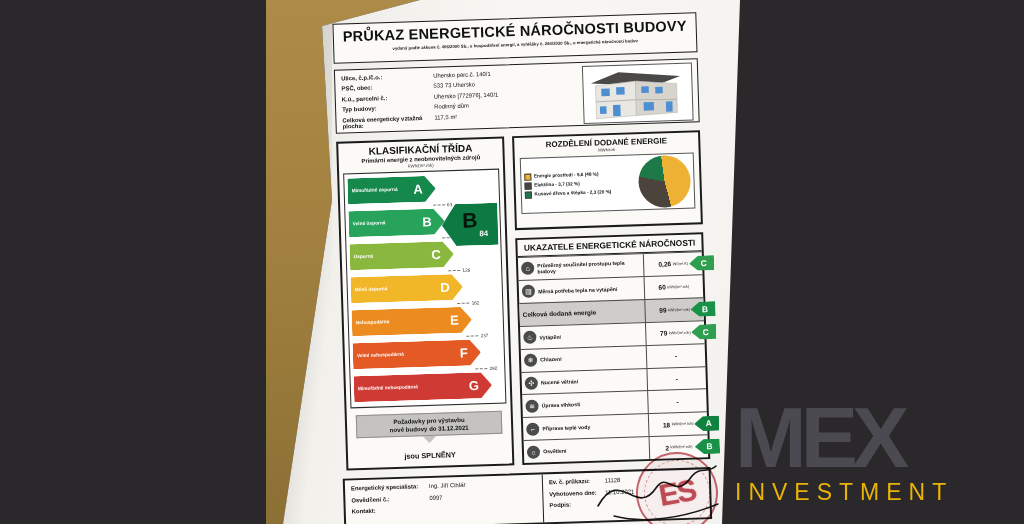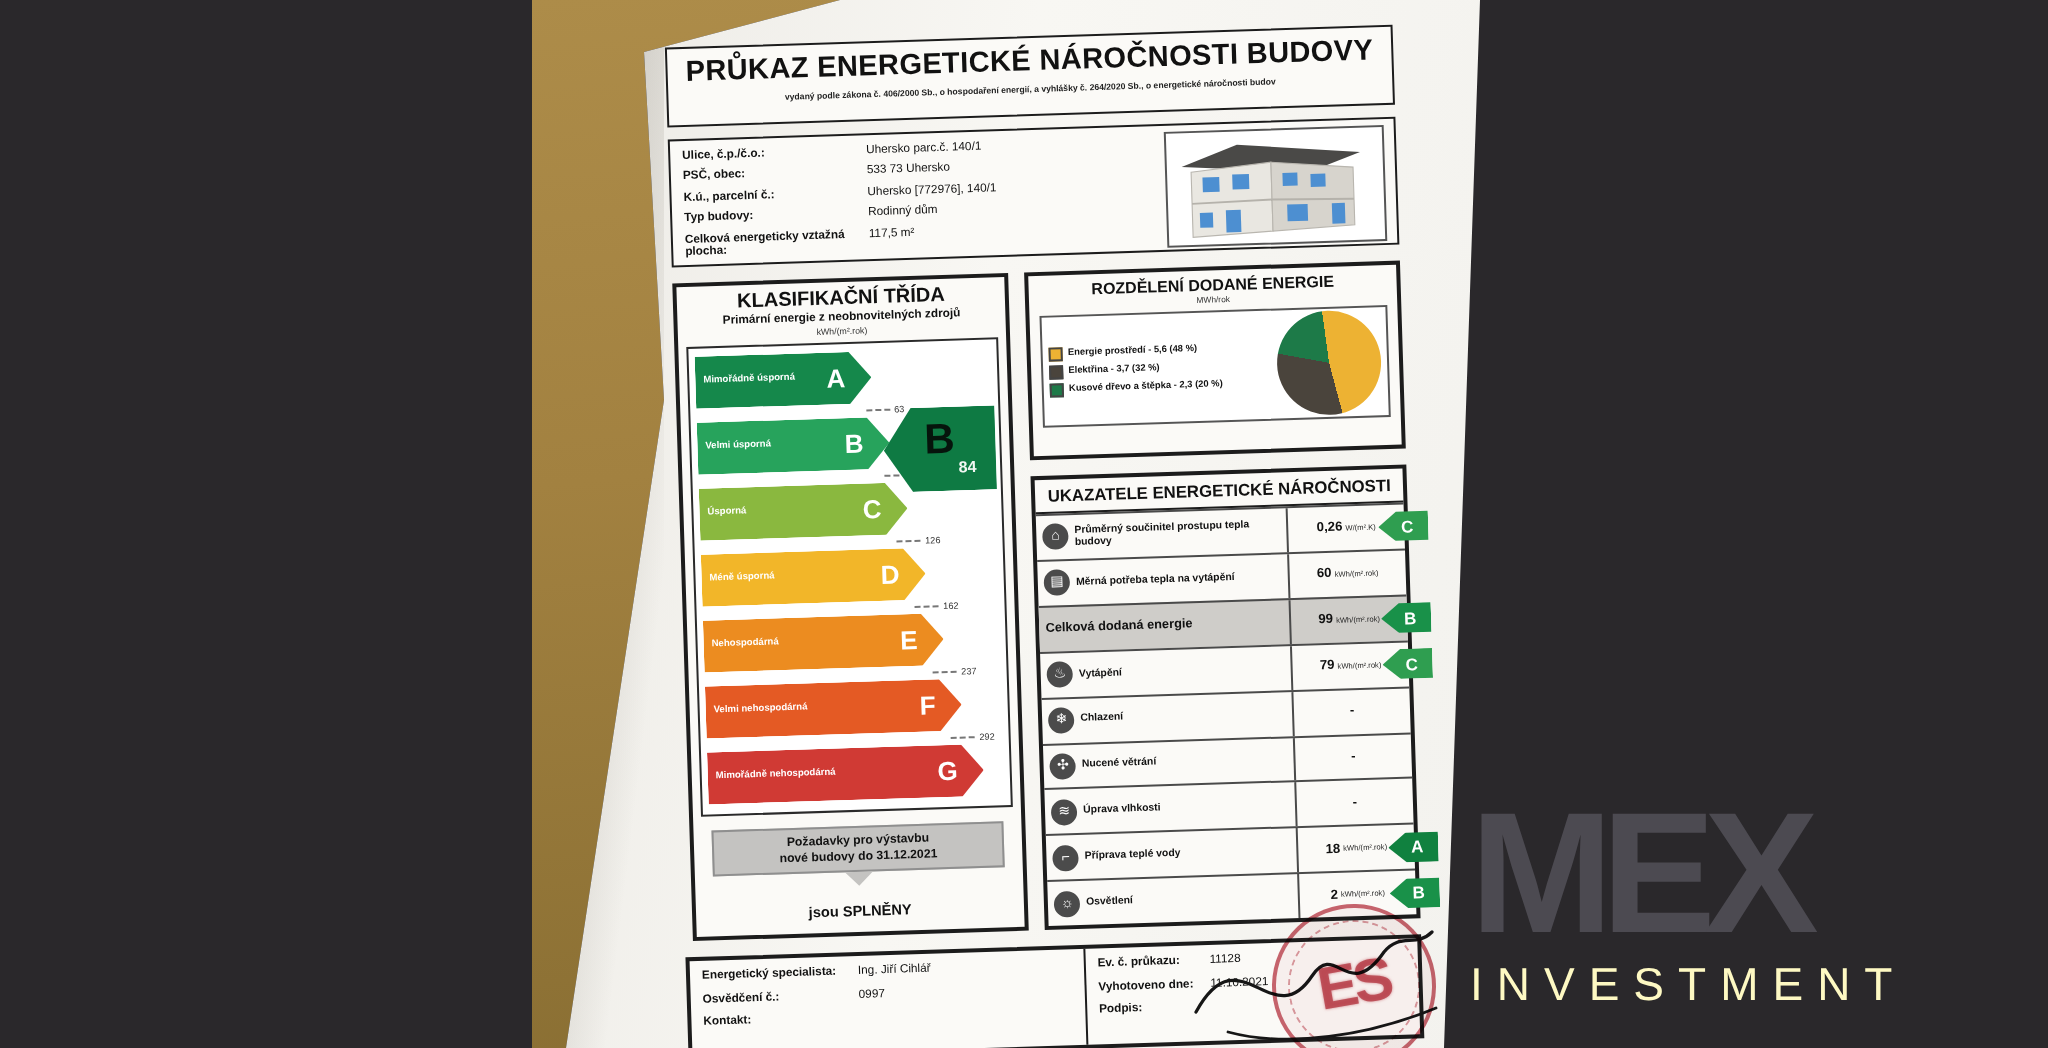--- a/index.html
+++ b/index.html
@@ -98,21 +98,21 @@
   
   .stamp{position:absolute;left:636px;top:452px;width:78px;height:78px;border:2.5px solid rgba(186,62,74,.78);
        border-radius:50%;background:rgba(205,95,108,.07);transform:rotate(-10deg);mix-blend-mode:multiply;}
   .stamp::before{content:"";position:absolute;inset:6px;border:1px dashed rgba(186,62,74,.5);border-radius:50%;}
   .stamp-text{position:absolute;inset:0;display:flex;align-items:center;justify-content:center;
        font-size:30px;font-weight:800;color:rgba(186,62,74,.82);letter-spacing:-2px;
        text-shadow:0 0 1.5px rgba(186,62,74,.6);}
   .signature{position:absolute;left:592px;top:460px;}
   .watermark{position:absolute;left:735px;top:398px;color:#4c4a51;}
   .wm-main{font-size:86px;font-weight:900;letter-spacing:-6px;line-height:.92;}
-  .wm-sub{font-size:23px;font-weight:400;letter-spacing:7px;margin-top:2px;color:#fef9c3;}
+  .wm-sub{font-size:23px;font-weight:400;letter-spacing:7px;margin-top:2px;color:#eab308;}
 </style>
 </head>
 <body>
 
 <div class="bg"></div>
 <div class="table-surface"></div>
 
 <div class="paper">
   <div class="curl"></div>
 </div>

